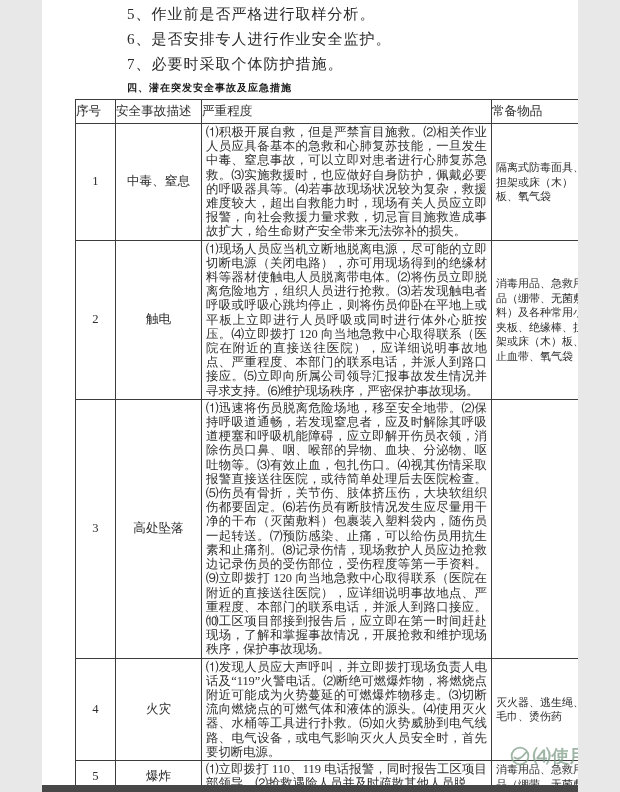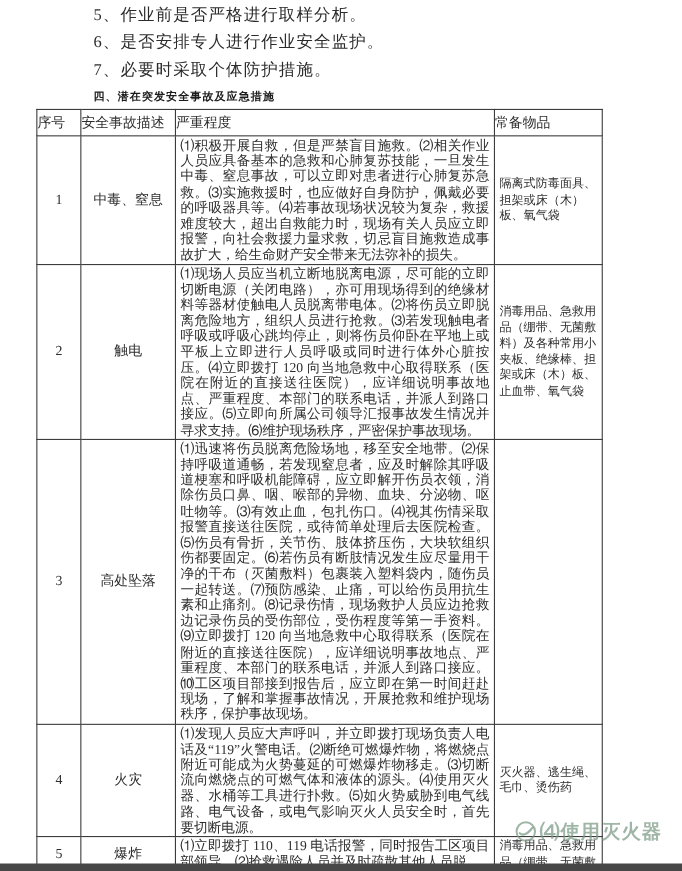--- a/index.html
+++ b/index.html
@@ -1,18 +1,18 @@
 <!DOCTYPE html>
 <html><head>
 <meta charset="utf-8">
 <style>
   html,body{margin:0;padding:0;background:#e8e8e8;}
   .page{
     position:relative;
-    width:620px;height:792px;
+    width:536px;height:792px;
     margin:0 auto;
     background:#ffffff;
     overflow:hidden;
     font-family:"Liberation Serif","DejaVu Serif",serif;
     color:#2b2b2b;
   }
   .intro{padding-top:6px;margin-left:85px;}
   .intro p{
     margin:0 0 9px 0;
     font-size:15px;

